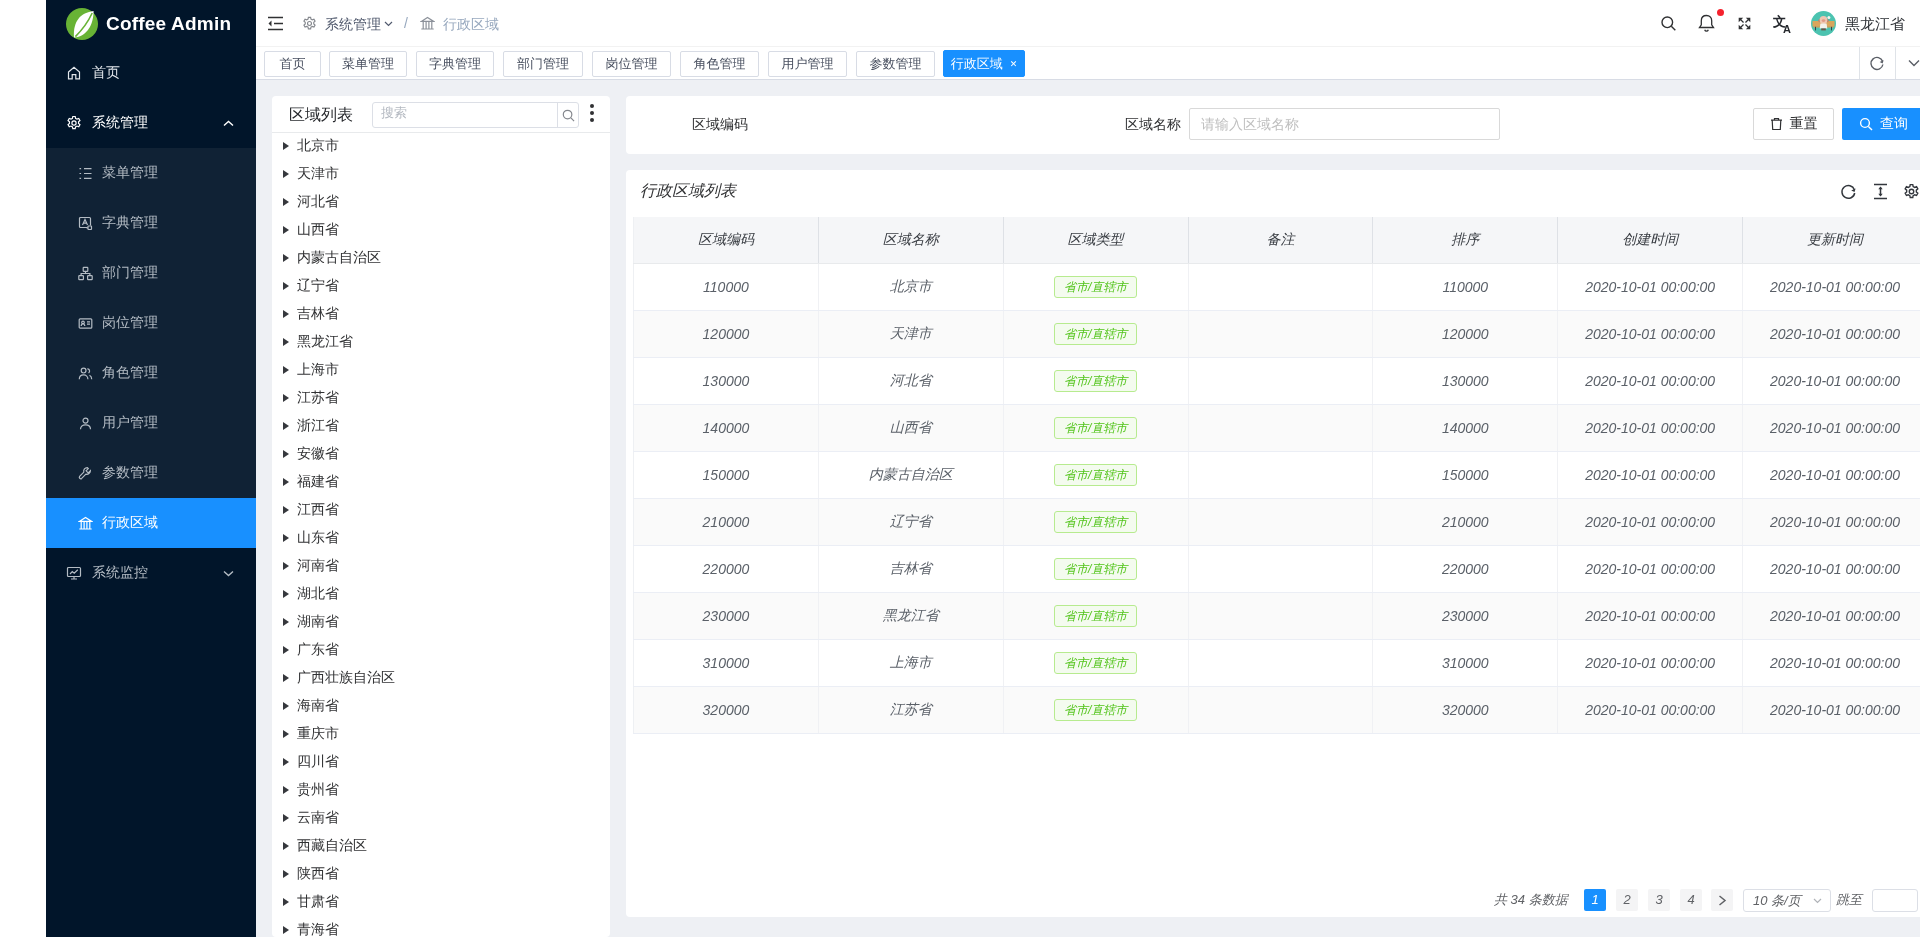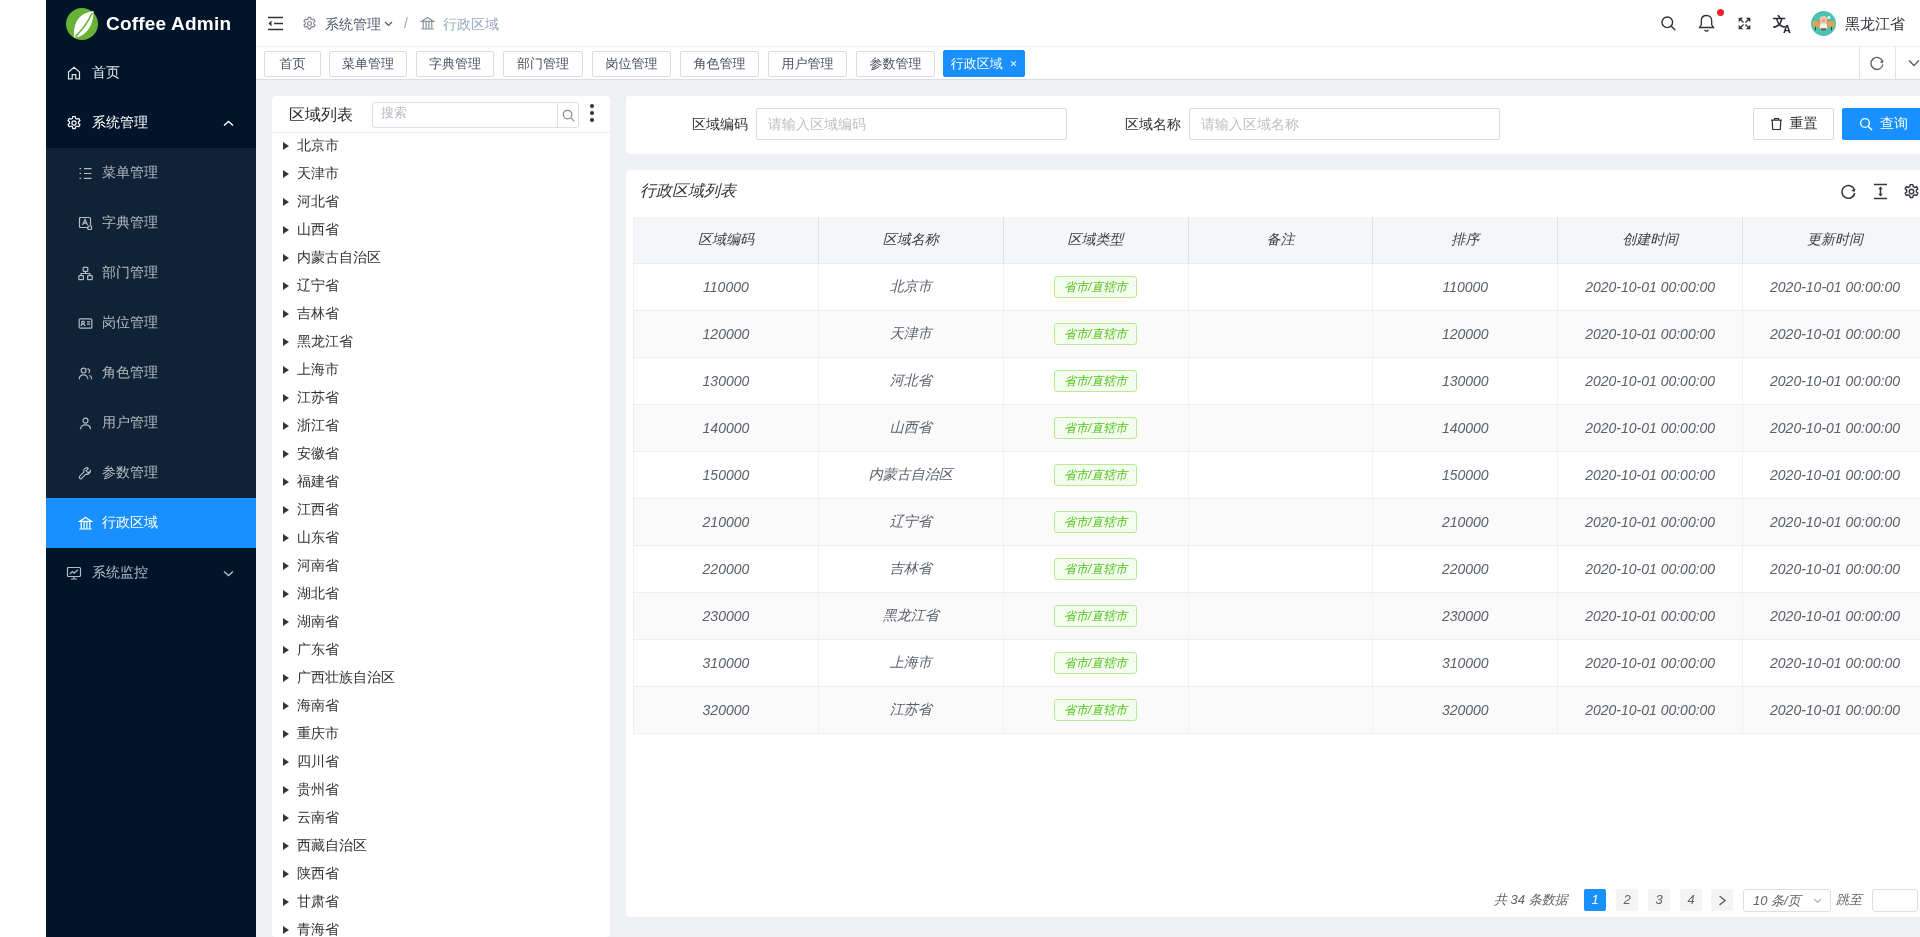--- a/index.html
+++ b/index.html
@@ -390,21 +390,20 @@
             <span class="tree-label">甘肃省</span>
           </div>
 <div class="tree-row" style="top:820px">
             <span class="caret"></span>
             <span class="tree-label">青海省</span>
           </div>
 </div>
     </div>
     <div class="card" id="formcard">
       <div class="flabel" style="left:66px">区域编码</div>
-      <div class="finput" style="left:130px;width:311px">请输入区域编码</div>
       <div class="flabel" style="left:499px">区域名称</div>
       <div class="finput" style="left:563px;width:311px">请输入区域名称</div>
       <div class="abs" style="left:1127px;top:12px;width:81px;height:32px;border:1px solid #d9d9d9;border-radius:2px;display:flex;align-items:center;justify-content:center;color:#303133;font-size:14px">
         <svg width="13" height="14" viewBox="0 0 13 14" fill="none" stroke="#303133" stroke-width="1.2" style="margin-right:7px">
           <path d="M1 3.2 h11 M4.5 3.2 V1.5 h4 v1.7 M2.2 3.2 l0.5 9.3 h7.6 l0.5-9.3"></path>
         </svg>重置
       </div>
       <div class="abs" style="left:1216px;top:12px;width:83px;height:32px;background:#1890ff;border-radius:2px;display:flex;align-items:center;justify-content:center;color:#fff;font-size:14px">
         <svg width="14" height="14" viewBox="0 0 14 14" fill="none" stroke="#fff" stroke-width="1.4" style="margin-right:7px">
             <circle cx="6" cy="6" r="4.4"></circle>

